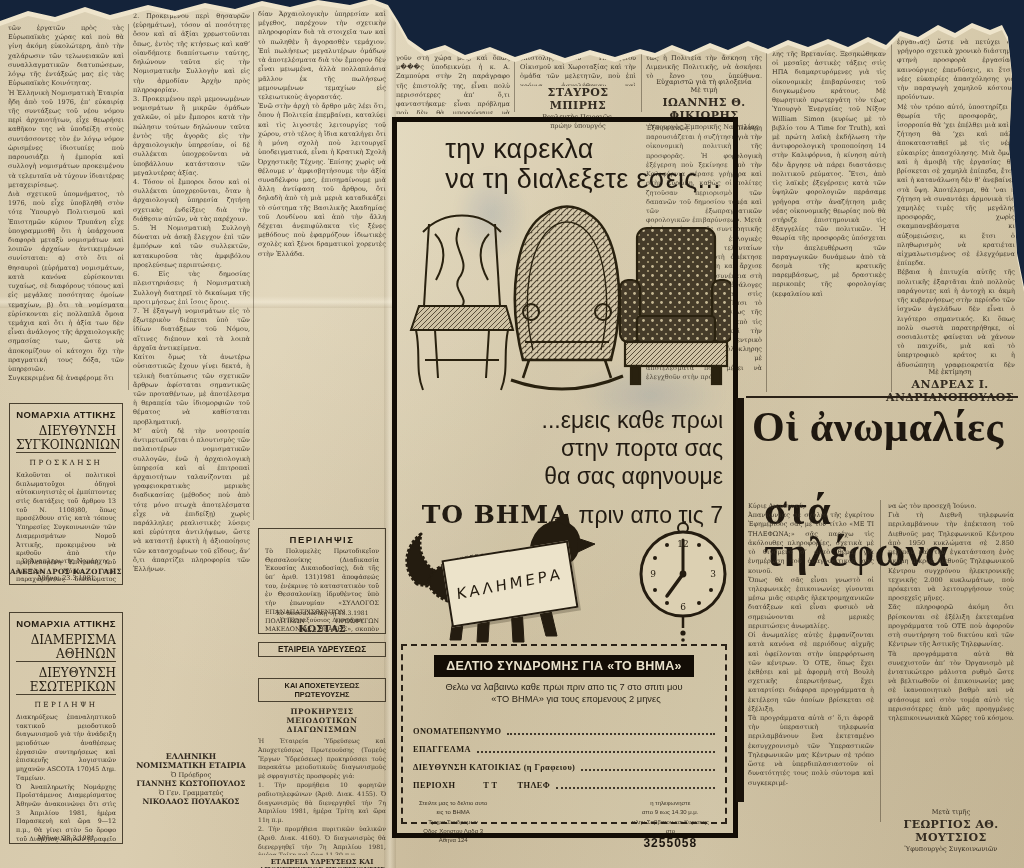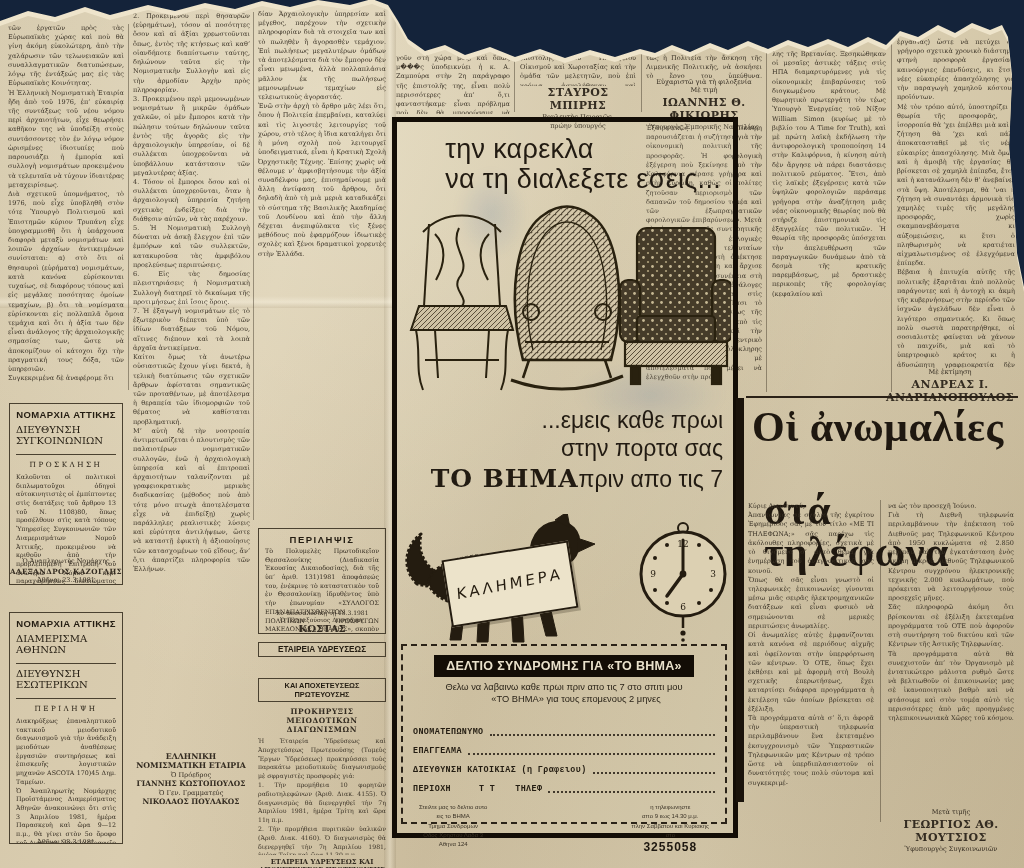--- a/index.html
+++ b/index.html
@@ -35,48 +35,48 @@
   .vrule{width:1px;background:rgba(60,50,36,.45);}
   .hrule{height:2px;background:#2a2117;}
   .sig{text-align:center;}
   .sig .closing{font-size:6.6px;}
   .sig .name{font-weight:bold;font-size:11px;letter-spacing:.4px;margin-top:2px;}
   .sig .role{font-size:6.6px;margin-top:1px;}
   
   .nbox{border:1.5px solid #4a4130;padding:5px 6px;box-sizing:border-box;overflow:hidden;}
   .n-org{font-family:"Liberation Sans",sans-serif;font-weight:bold;font-size:9.5px;
          text-align:center;letter-spacing:.4px;color:#241d12;}
-  .n-dept{font-size:10px;text-align:left;margin-top:4px;padding-bottom:8px;
+  .n-dept{font-size:12px;text-align:right;margin-top:4px;padding-bottom:0;
           border-bottom:1px solid #4a4130;color:#241d12;}
   .n-head{font-size:7.2px;text-align:center;letter-spacing:2.5px;margin-top:5px;color:#241d12;}
   .n-body{font-size:6.3px;line-height:1.38;text-align:justify;white-space:pre-line;margin-top:4px;}
   .n-date{font-size:6.4px;text-align:center;margin-top:3px;}
   .minibox{border:1.4px solid #4a4130;text-align:center;font-weight:bold;font-size:8.2px;
            font-family:"Liberation Sans",sans-serif;padding:2px 1px;color:#241d12;}
   
   .ad{left:392px;top:117px;width:346px;height:721px;border:5px solid #130d06;box-sizing:border-box;
       background:rgba(255,250,232,.08);}
   .ad-headline{top:12px;right:12px;text-align:left;font-family:"Liberation Sans",sans-serif;
       font-size:27px;line-height:1.12;color:#221b12;letter-spacing:.3px;}
   .ad-mid{top:284px;right:10px;text-align:right;font-family:"Liberation Sans",sans-serif;
       font-size:23px;line-height:1.22;color:#221b12;}
-  .ad-brandline{display:flex;justify-content:flex-end;align-items:baseline;margin-top:2px;}
+  .ad-brandline{display:flex;justify-content:flex-end;align-items:baseline;gap:9px;margin-top:10px;}
   .ad-brand{font-family:"DejaVu Serif",serif;font-weight:bold;font-size:25px;letter-spacing:1px;}
   .dog-sign{left:49px;top:428px;width:124px;height:64px;background:#ece3ca;
       border:2.5px solid #241c10;transform:rotate(-9deg);display:flex;align-items:center;
       justify-content:center;box-shadow:2px 3px 0 rgba(40,30,15,.25);}
   .dog-sign span{font-family:"DejaVu Sans",sans-serif;font-size:15px;letter-spacing:3px;
       transform:skewX(-7deg) rotate(-2deg);color:#241c10;}
   .form{left:4px;top:522px;width:326px;height:180px;border:2px dashed #2b2318;box-sizing:border-box;}
   .f-title{margin:9px auto 0;width:260px;height:22px;background:#130d06;color:#e9e1cb;
       font-family:"Liberation Sans",sans-serif;font-weight:bold;font-size:12.5px;
       text-align:center;line-height:22px;letter-spacing:.3px;}
   .f-intro{font-family:"Liberation Sans",sans-serif;font-size:9.3px;text-align:center;
       margin-top:5px;color:#2a2318;}
-  .f-fields{margin:23px 10px 0;font-family:Liberation Mono, monospace;color:#241d12;}
+  .f-fields{margin:23px 10px 0;font-family:Liberation Serif, serif;color:#241d12;}
   .f-row{display:flex;align-items:flex-end;margin-top:9px;}
   .f-label{font-weight:bold;font-size:8.4px;letter-spacing:.4px;white-space:nowrap;}
   .dotline{flex:1;border-bottom:2px dotted #41382b;margin:0 0 1px 6px;height:6px;}
   .spacer28{width:28px;} .spacer20{width:20px;}
   .f-footer{display:flex;justify-content:space-between;margin-top:9px;padding:0 16px;}
   .f-note{font-family:"Liberation Sans",sans-serif;font-size:6px;line-height:1.55;
       text-align:center;white-space:pre-line;color:#3a3226;}
   .f-phone-number{font-family:"Liberation Sans",sans-serif;font-weight:bold;font-size:12px;
       letter-spacing:1px;color:#1d1710;}
   
@@ -267,20 +267,21 @@
         <rect x="14" y="88" width="78" height="26" rx="4" fill="url(#damask)"></rect>
         <rect x="2" y="114" width="102" height="24" fill="url(#hatch)"></rect>
         <rect x="8" y="138" width="9" height="18" fill="#29210f"></rect>
         <rect x="89" y="138" width="9" height="18" fill="#29210f"></rect>
       </g>
     </svg>
 
     <div class="abs ad-mid">
       <div>...εμεις καθε πρωι</div>
       <div>στην πορτα σας</div>
+      <div>θα σας αφηνουμε</div>
       <div class="ad-brandline">
         <span class="ad-brand">ΤΟ ΒΗΜΑ</span>
         <span>πριν απο τις 7</span>
       </div>
     </div>
 
     <svg class="abs" style="left:0px;top:392px;" width="200" height="134" viewBox="0 0 200 134">
       <g fill="#241c10" stroke="#241c10" stroke-linejoin="round">
         <path d="M20,70 C4,54 8,32 24,20 C20,38 28,50 38,58 L30,72 Z" stroke-width="3" stroke-dasharray="3 2"></path>
         <ellipse cx="96" cy="68" rx="64" ry="27" stroke-width="3" stroke-dasharray="3 2"></ellipse>

